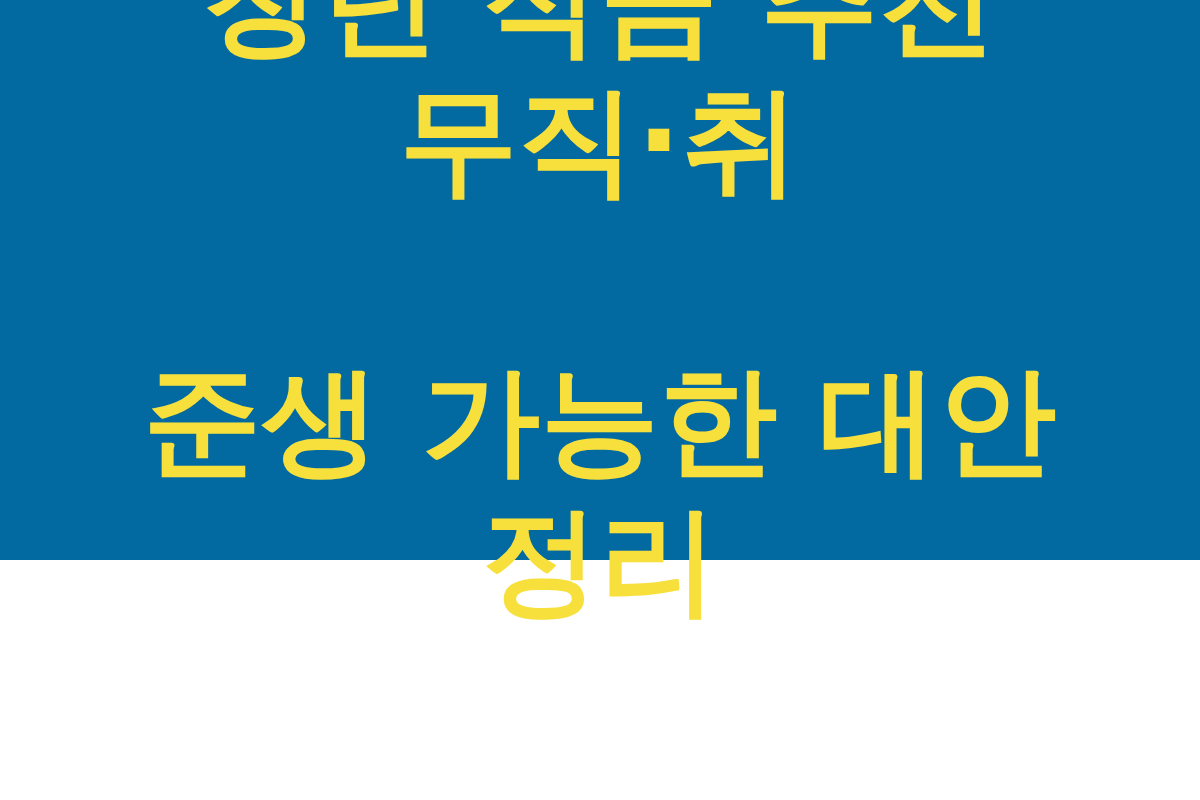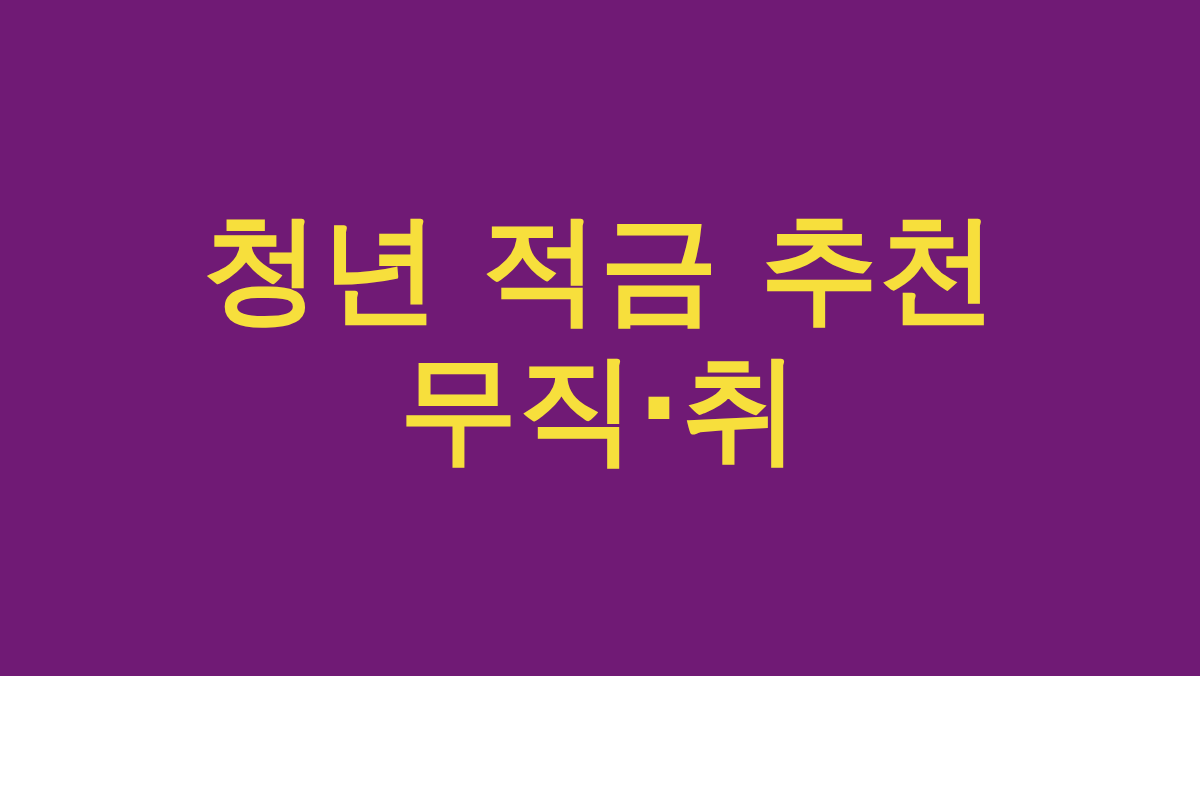--- a/index.html
+++ b/index.html
@@ -11,26 +11,26 @@
   body {
     width: 1200px;
     height: 800px;
     overflow: hidden;
     font-family: "DejaVu Sans", "Liberation Sans", sans-serif;
   }
 
   .banner {
     position: relative;
     width: 1200px;
-    height: 676px;
+    height: 560px;
     box-sizing: border-box;
     display: flex;
     align-items: center;
     justify-content: center;
-    background-color: #701a75;
+    background-color: #0369a1;
   }
 
   .headline {
     width: 1030px;
     margin: 0;
     padding: 0;
     text-align: center;
     color: #f7df3c;
     font-family: "DejaVu Sans", "Liberation Sans", sans-serif;
     font-weight: 700;
@@ -46,15 +46,16 @@
     display: block;
   }
 </style>
 </head>
 <body>
 
 <div class="banner">
 
   <h1 class="headline">
     <span class="headline-line">청년 적금 추천 무직·취</span>
+    <span class="headline-line">준생 가능한 대안 정리</span>
   </h1>
 
 </div>
 
 </body></html>

